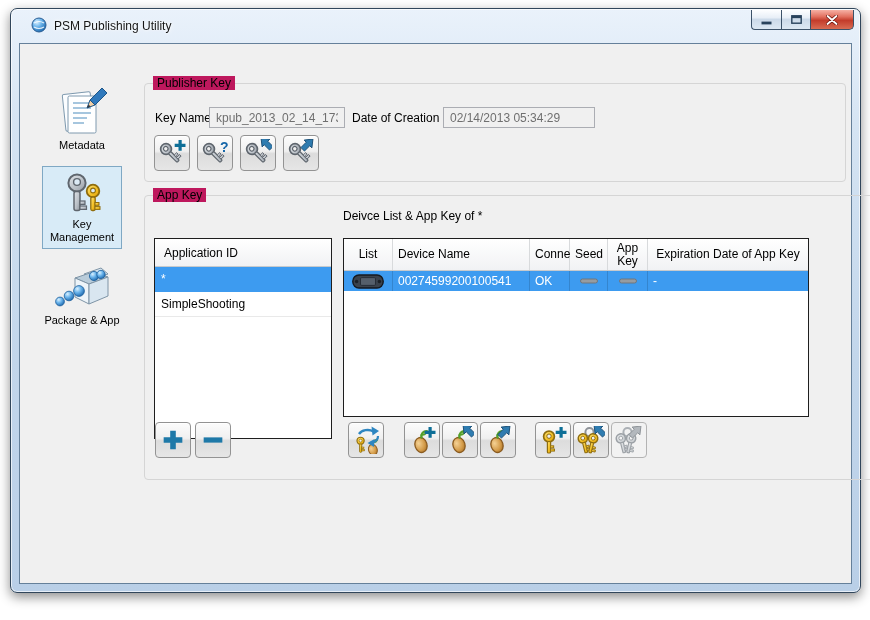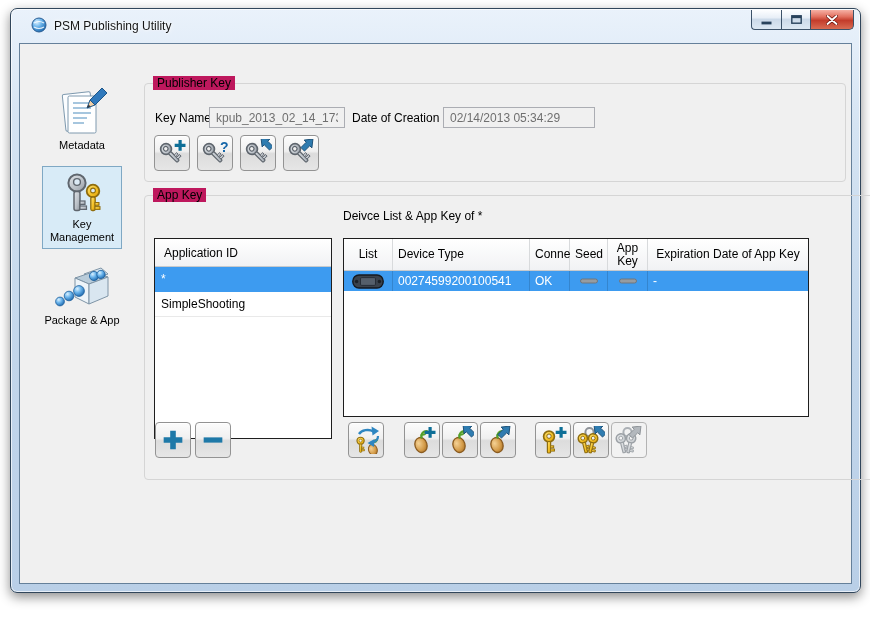--- a/index.html
+++ b/index.html
@@ -271,21 +271,21 @@
           <div id="applist-body">
               <div class="lb-row selected">*</div>
               <div class="lb-row">SimpleShooting</div>
             </div>
         </div>
 
         <span class="lbl" style="left:198px;top:13px">Deivce List &amp; App Key of *</span>
         <div class="listbox" style="left:198px;top:42px;width:466px;height:179px">
           <div class="dt-head" id="dt-head">
               <div class="dt-hcell center" style="width: 49px;">List</div>
-              <div class="dt-hcell" style="width: 137px;">Device Type</div>
+              <div class="dt-hcell" style="width: 137px;">Device Name</div>
               <div class="dt-hcell" style="width: 40px;">Conne</div>
               <div class="dt-hcell" style="width: 38px;">Seed</div>
               <div class="dt-hcell center" style="width: 40px;">App Key</div>
               <div class="dt-hcell center" style="width: 160px;">Expiration Date of App Key</div>
             </div>
           <div id="dt-body">
               <div class="dt-row selected">
                 <div class="dt-cell center" style="width: 49px;">
                   <svg width="32" height="15" viewBox="0 0 32 15">
                     <rect x="0.8" y="1" width="30.4" height="13" rx="6.2" fill="#3A424C" stroke="#15191F" stroke-width="1.4"></rect>

